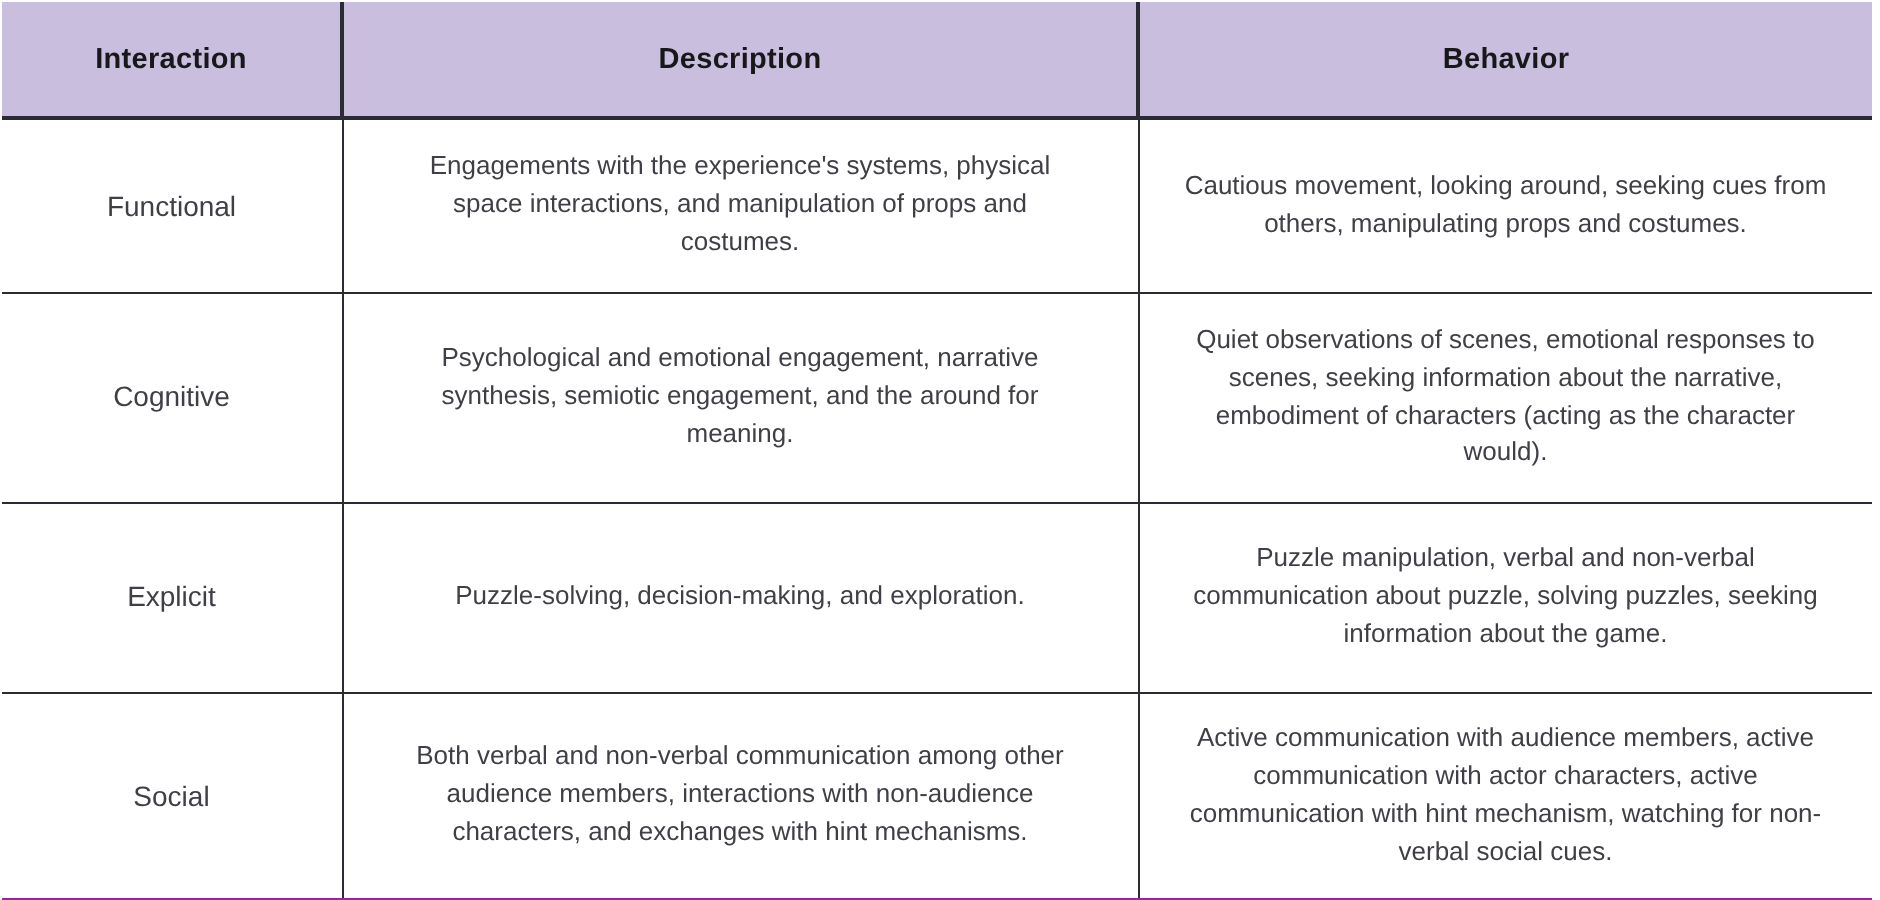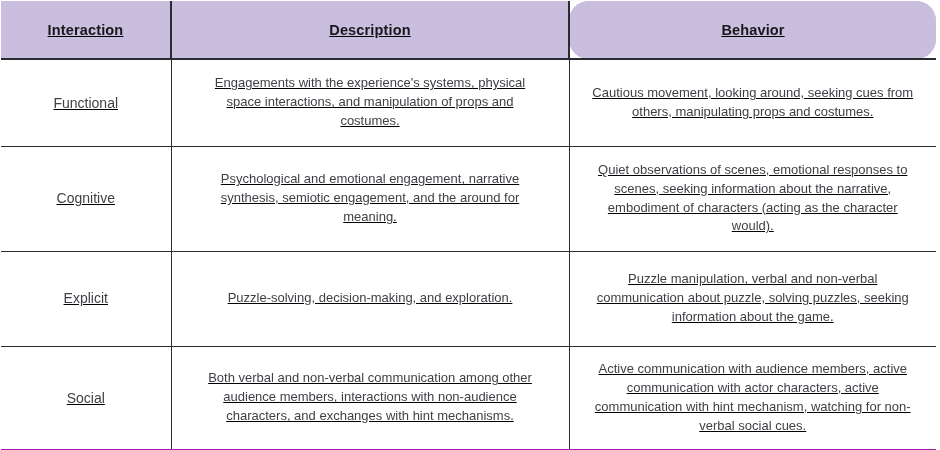--- a/index.html
+++ b/index.html
@@ -13,21 +13,20 @@
     overflow: hidden;
     font-family: "Liberation Sans", sans-serif;
   }
 
   .table-wrap {
     width: 940px;
     height: 450px;
     box-sizing: border-box;
     padding: 1px 4px 2px 1px;
     background: #ffffff;
-    text-decoration: underline;
   }
 
   table.interaction-table {
     width: 100%;
     height: 100%;
     border-collapse: collapse;
     table-layout: fixed;
     background: #ffffff;
   }
 
@@ -47,21 +46,20 @@
     font-weight: bold;
     text-align: center;
     vertical-align: middle;
     padding: 6px 10px;
     border-right: 2px solid #2b2b33;
     border-bottom: 2px solid #2b2b33;
     letter-spacing: 0.15px;
   }
   thead th.last-col {
     border-right: none;
-    border-radius: 20px;
   }
 
   tbody td {
     background: #ffffff;
     color: #3f3f46;
     font-size: 13px;
     line-height: 1.45;
     text-align: center;
     vertical-align: middle;
     padding: 10px 16px;

